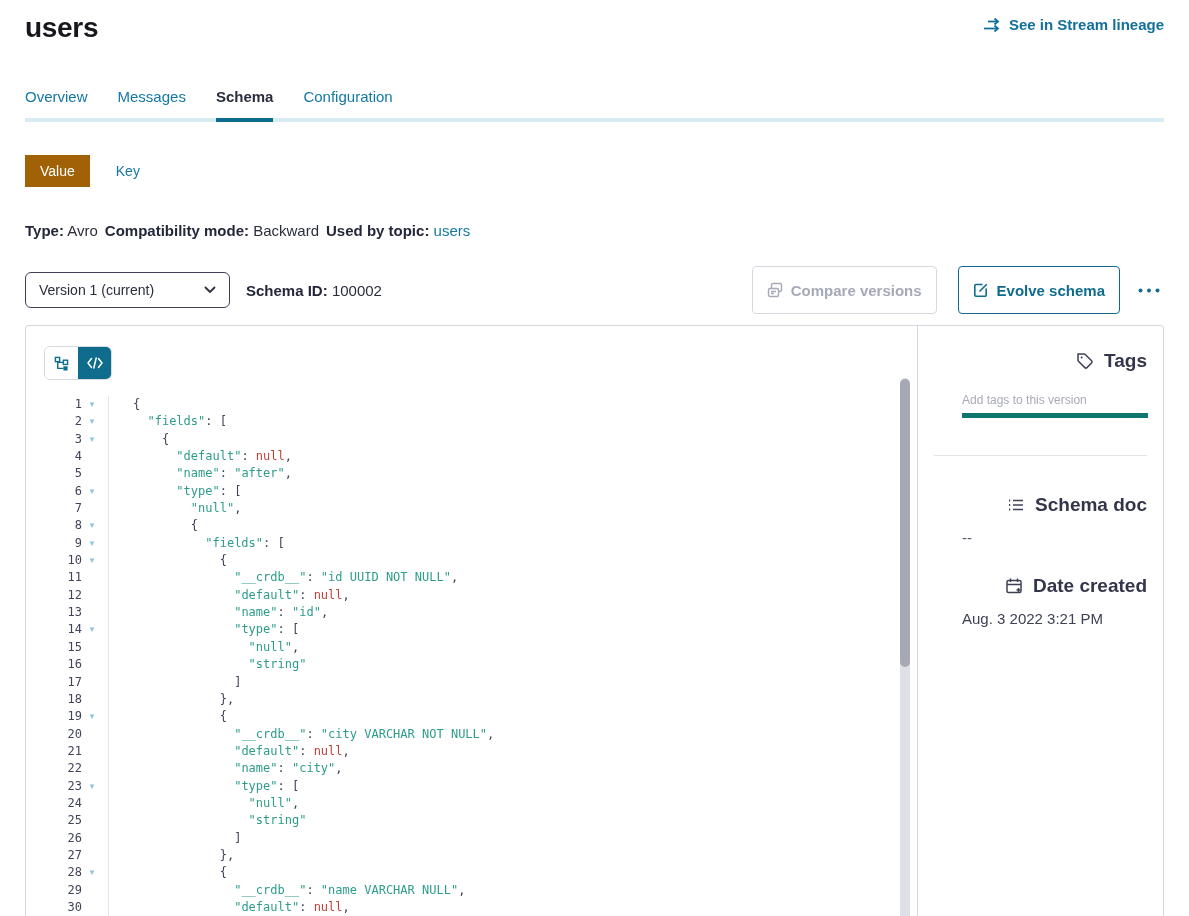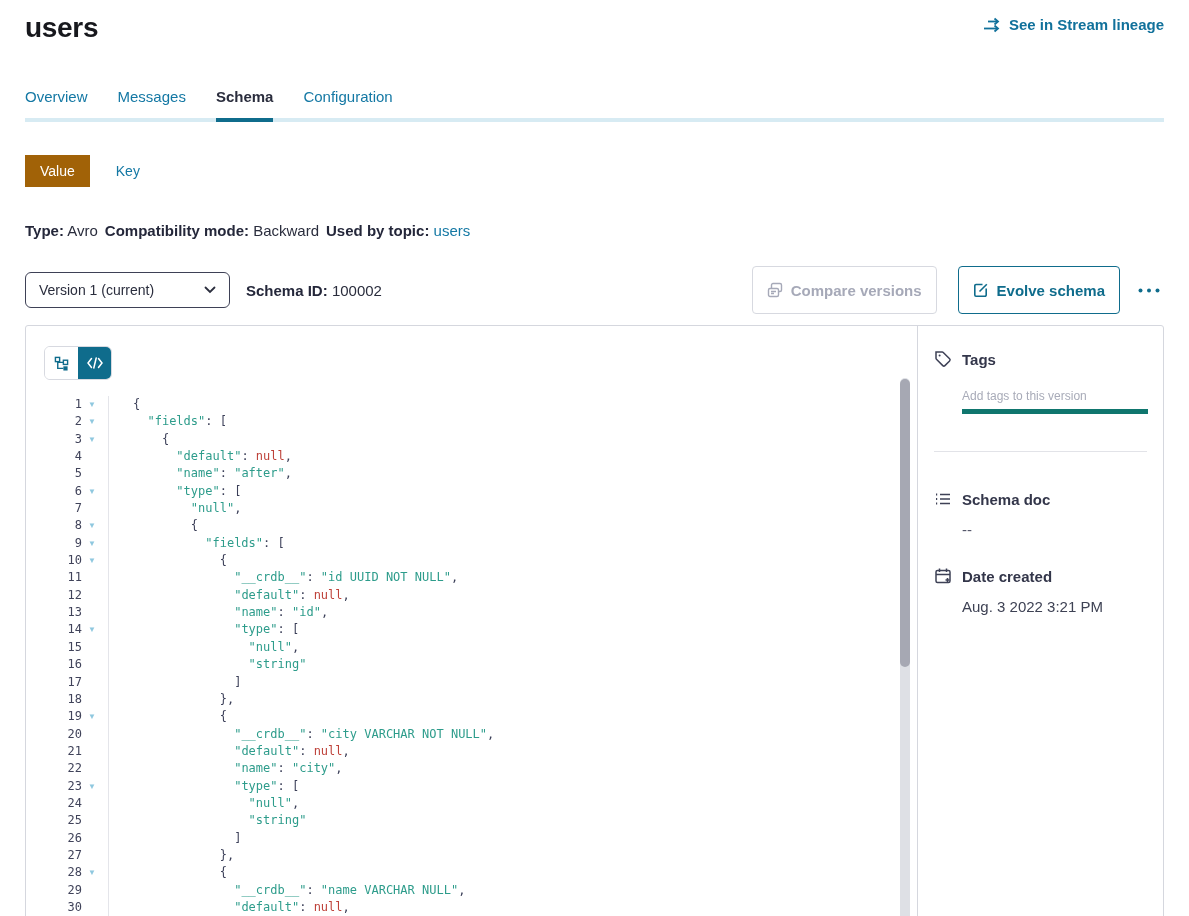--- a/index.html
+++ b/index.html
@@ -61,21 +61,21 @@
   .caret { width:20px; text-align:center; color:#8FC8DF; font-size:8px; flex:none; font-family:"Liberation Sans",sans-serif; }
   .code-text { border-left:1px solid #E4E5EA; padding-left:24px; color:#3B3F58; }
   .tok-s { color:#2D9C8B; }
   .tok-n { color:#BE4139; }
 
   .vscroll-track { position:absolute; top:52px; bottom:0; right:7px; width:10px; background:#DEE0E5; border-radius:6px; }
   .vscroll-thumb { position:absolute; top:1px; left:0; width:10px; height:288px; background:#A6A8B3; border-radius:6px; }
 
   
   .side-panel { width:246px; flex:none; border-left:1px solid #D5D7DE; padding:24px 16px 0 16px; }
-  .side-heading { display:flex; align-items:center; gap:10px; font-size:15px; font-weight:700; color:#33364A; }
+  .side-heading { display:flex; align-items:center; gap:10px; font-size:19px; font-weight:700; color:#33364A;justify-content:flex-end; }
   .side-icon { width:18px; height:18px; flex:none; color:#3E4156; }
   .tags-input { display:block; margin:21px 0 0 28px; width:186px; border:none; outline:none;
     border-bottom:5px solid #0f766e; font-size:12px; padding:0 0 6px 0; color:#737373;
     font-family:inherit; background:transparent; }
   .tags-input::placeholder { color:#A8ABB8; }
   .side-divider { border:none; border-top:1px solid #E2E3E8; margin:37px 0 0 0; }
   .section-doc { margin-top:38px; }
   .section-date { margin-top:29px; }
   .side-value { margin:13px 0 0 28px; font-size:15px; color:#55586B; }
   .side-value.date { color:#3E4254; }

